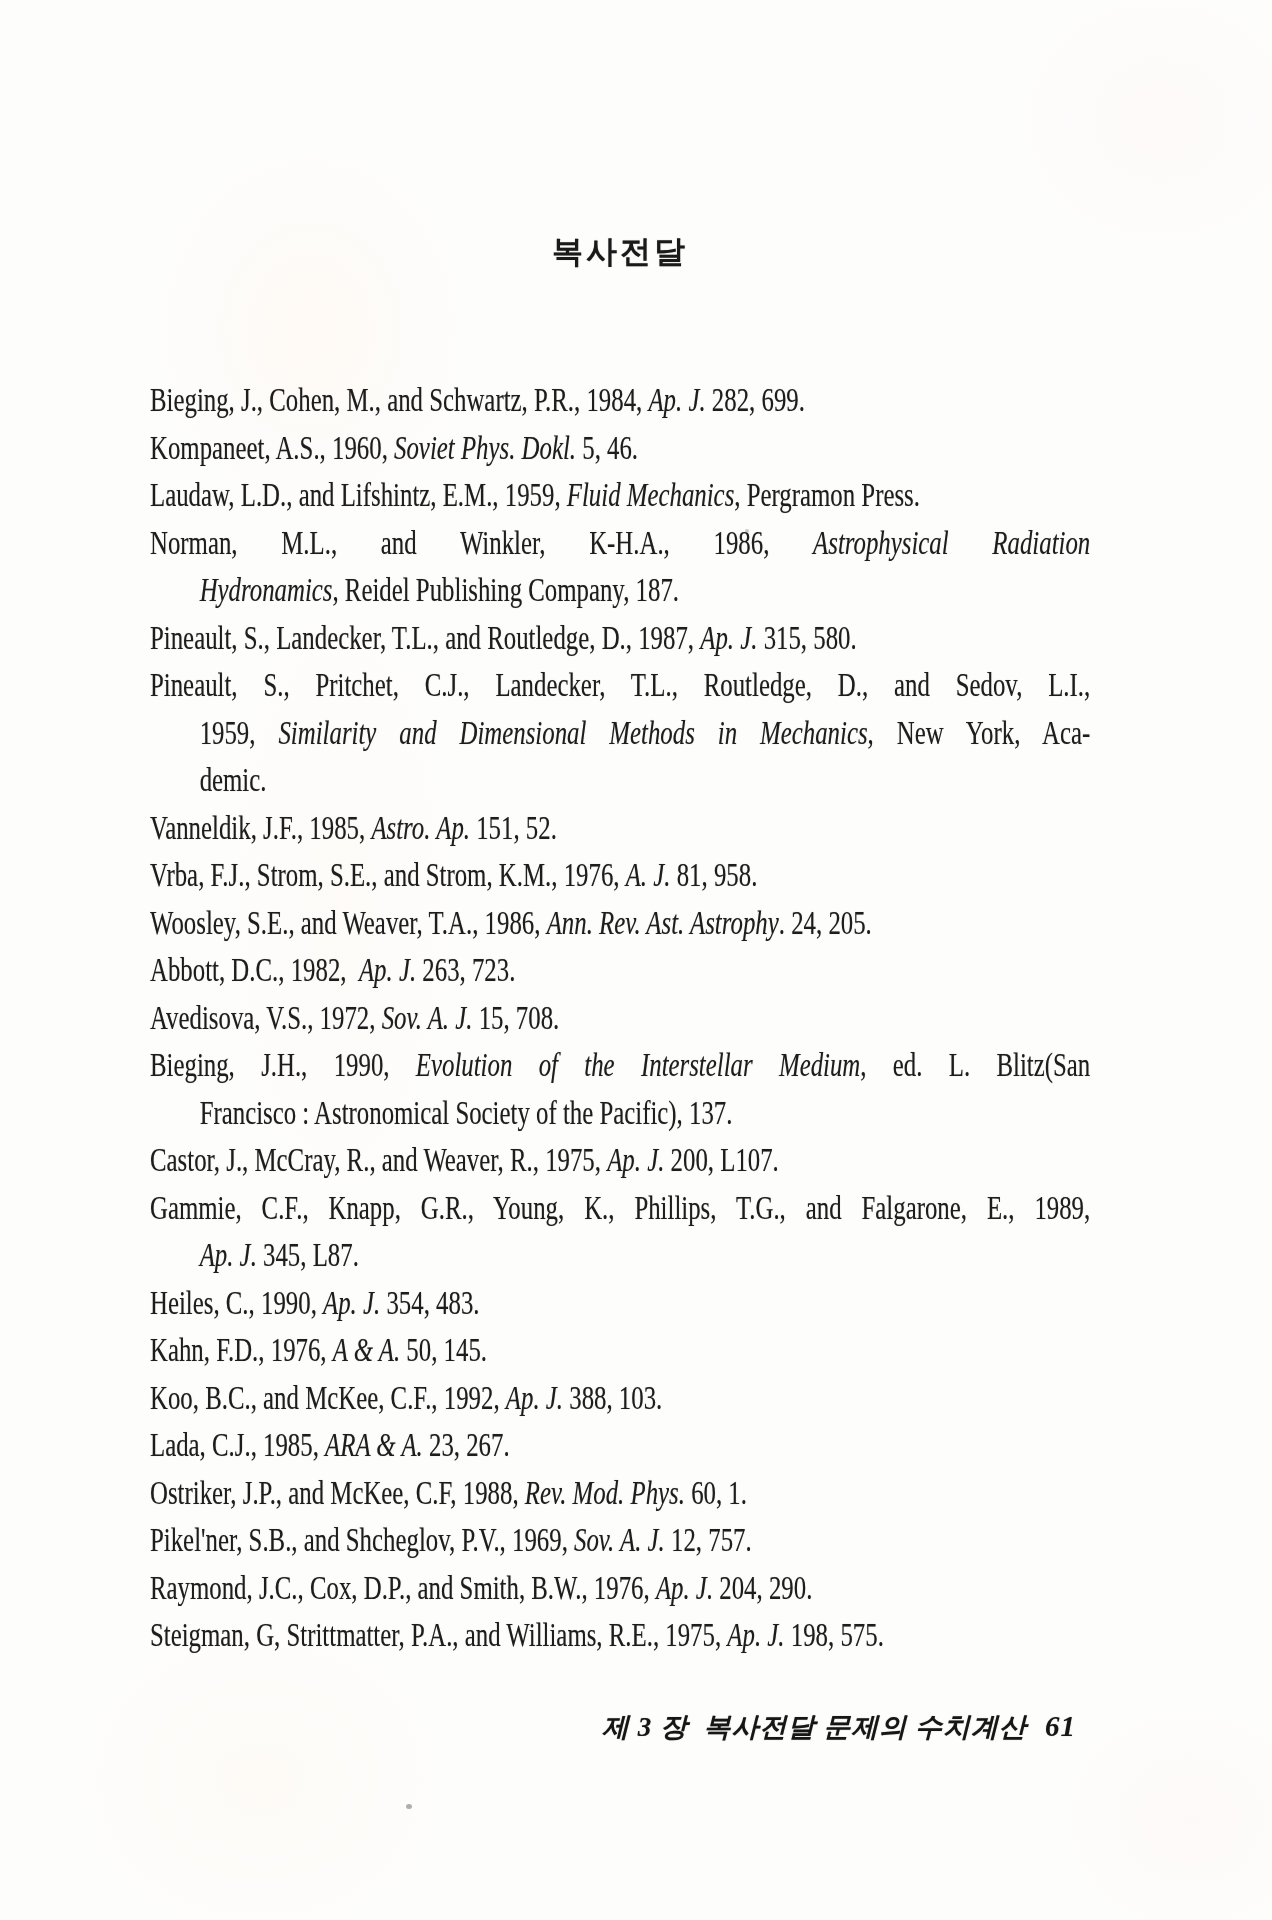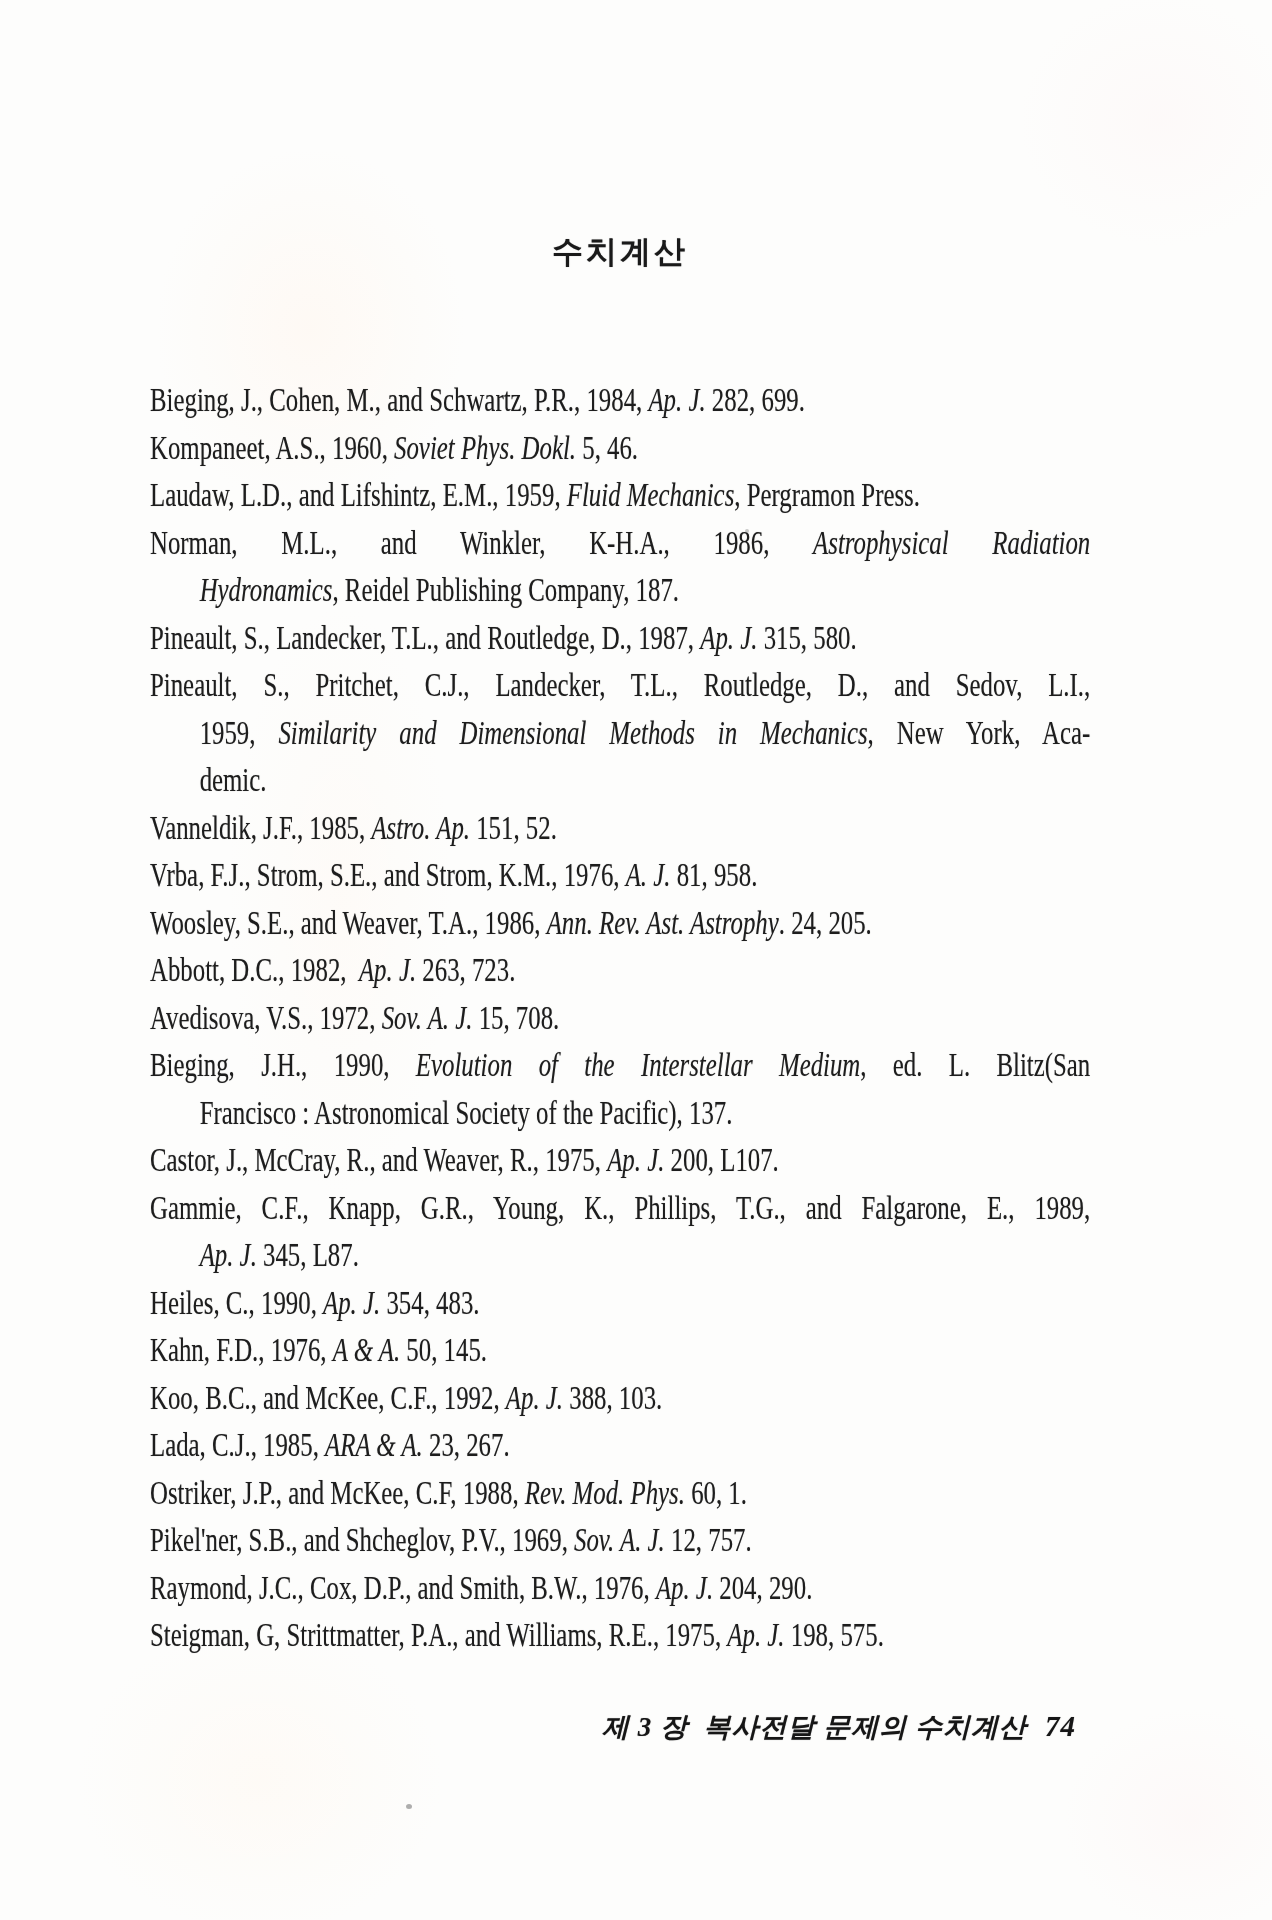--- a/index.html
+++ b/index.html
@@ -78,21 +78,21 @@
     background: rgba(110,110,110,0.55);
     border-radius: 50%;
   }
   .speck.s1 { left: 406px; top: 1804px; width: 6px; height: 5px; }
   .speck.s2 { left: 745px; top: 529px; width: 4px; height: 4px; background: rgba(120,120,120,0.4); }
 </style>
 </head>
 <body>
 
 <div class="page">
-  <h1 class="title">수치계산</h1>
+  <h1 class="title">복사전달</h1>
 
   <div class="refs" id="refs">
       <p class="ref-line"><span>Bieging, J., Cohen, M., and Schwartz, P.R., 1984, </span><i>Ap. J.</i><span> 282, 699.</span></p>
       <p class="ref-line"><span>Kompaneet, A.S., 1960, </span><i>Soviet Phys. Dokl.</i><span> 5, 46.</span></p>
       <p class="ref-line"><span>Laudaw, L.D., and Lifshintz, E.M., 1959, </span><i>Fluid Mechanics</i><span>, Pergramon Press.</span></p>
       <p class="ref-line stretch"><span>Norman, M.L., and Winkler, K-H.A., 1986, </span><i>Astrophysical Radiation</i></p>
       <p class="ref-line indent"><i>Hydronamics</i><span>, Reidel Publishing Company, 187.</span></p>
       <p class="ref-line"><span>Pineault, S., Landecker, T.L., and Routledge, D., 1987, </span><i>Ap. J.</i><span> 315, 580.</span></p>
       <p class="ref-line stretch"><span>Pineault, S., Pritchet, C.J., Landecker, T.L., Routledge, D., and Sedov, L.I.,</span></p>
       <p class="ref-line indent stretch"><span>1959, </span><i>Similarity and Dimensional Methods in Mechanics</i><span>, New York, Aca-</span></p>
@@ -111,18 +111,18 @@
       <p class="ref-line"><span>Kahn, F.D., 1976, </span><i>A &amp; A.</i><span> 50, 145.</span></p>
       <p class="ref-line"><span>Koo, B.C., and McKee, C.F., 1992, </span><i>Ap. J.</i><span> 388, 103.</span></p>
       <p class="ref-line"><span>Lada, C.J., 1985, </span><i>ARA &amp; A.</i><span> 23, 267.</span></p>
       <p class="ref-line"><span>Ostriker, J.P., and McKee, C.F, 1988, </span><i>Rev. Mod. Phys.</i><span> 60, 1.</span></p>
       <p class="ref-line"><span>Pikel'ner, S.B., and Shcheglov, P.V., 1969, </span><i>Sov. A. J.</i><span> 12, 757.</span></p>
       <p class="ref-line"><span>Raymond, J.C., Cox, D.P., and Smith, B.W., 1976, </span><i>Ap. J.</i><span> 204, 290.</span></p>
       <p class="ref-line"><span>Steigman, G, Strittmatter, P.A., and Williams, R.E., 1975, </span><i>Ap. J.</i><span> 198, 575.</span></p>
     </div>
 
   <div class="footer">
-    <span>제 3 장&nbsp; 복사전달 문제의 수치계산</span><span class="pagenum">74</span>
+    <span>제 3 장&nbsp; 복사전달 문제의 수치계산</span><span class="pagenum">61</span>
   </div>
 
   <div class="speck s1"></div>
   <div class="speck s2"></div>
 </div>
 
 </body></html>

